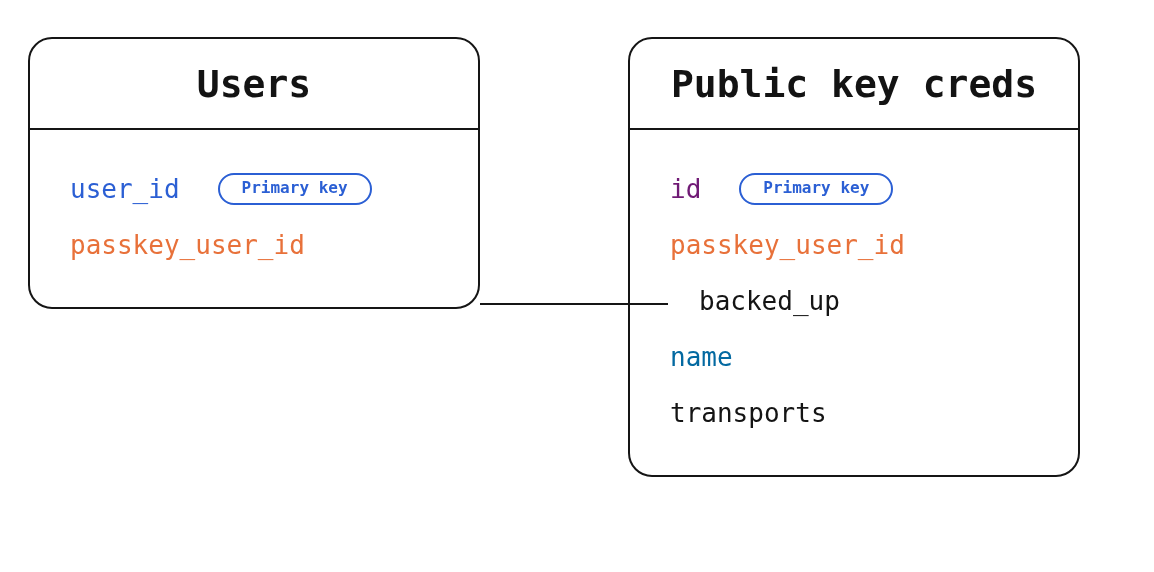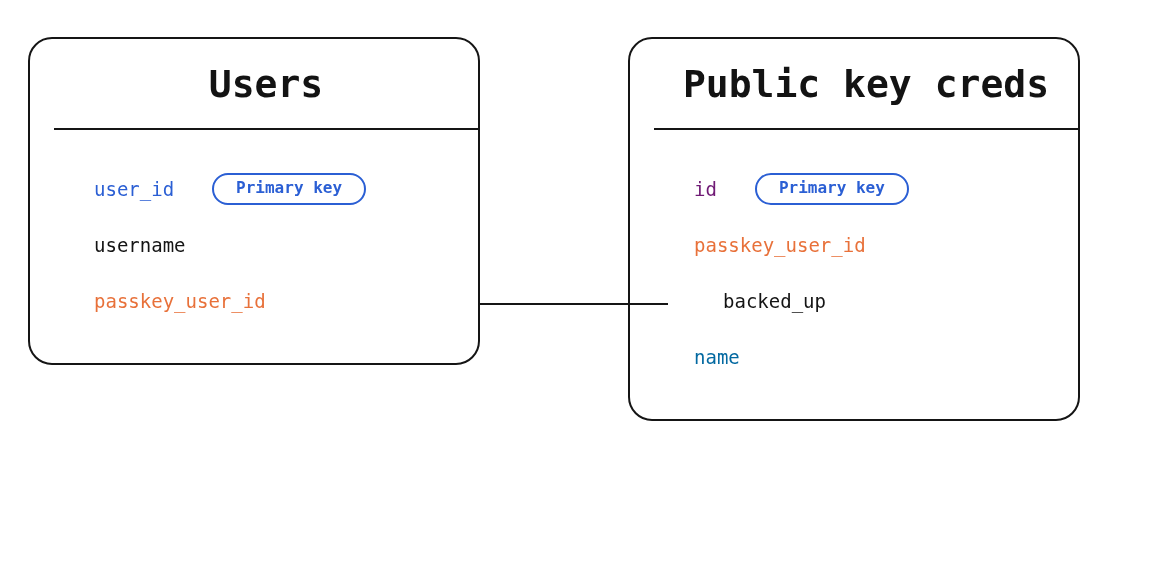--- a/index.html
+++ b/index.html
@@ -17,21 +17,20 @@
   .canvas {
     position: absolute;
     inset: 0;
   }
   .table-box {
     position: absolute;
     background: #ffffff;
     border: 2px solid #151515;
     border-radius: 24px;
     box-sizing: border-box;
-    padding-left: 24px;
   }
   .pos-0 { left: 28px;  top: 37px; width: 452px; }
   .pos-1 { left: 628px; top: 37px; width: 452px; }
   .table-header {
     height: 89px;
     border-bottom: 2px solid #151515;
     display: flex;
     align-items: center;
     justify-content: center;
   }
@@ -44,21 +43,21 @@
   .table-fields {
     padding: 31px 30px 34px 40px;
   }
   .field-row {
     height: 56px;
     display: flex;
     align-items: center;
     gap: 38px;
   }
   .field-name {
-    font-size: 19px;
+    font-size: 26px;
     white-space: nowrap;
   }
   .pk-badge {
     font-size: 16px;
     font-weight: bold;
     line-height: 1.15;
     border: 2px solid;
     border-radius: 999px;
     padding: 4px 22px 6px 22px;
     white-space: nowrap;
@@ -80,23 +79,20 @@
       <div class="table-box pos-0">
         <div class="table-header">
           <span class="table-title">Users</span>
         </div>
         <div class="table-fields">
           <div class="field-row">
             <span class="field-name" style="color: rgb(43, 95, 212);">user_id</span>
             <span class="pk-badge" style="color: rgb(43, 95, 212); border-color: rgb(43, 95, 212);">Primary key</span>
           </div>
           <div class="field-row">
-            <span class="field-name" style="color: rgb(20, 20, 20);">username</span>
-          </div>
-          <div class="field-row">
             <span class="field-name" style="color: rgb(232, 113, 58);">passkey_user_id</span>
           </div>
         </div>
       </div>
       <div class="table-box pos-1">
         <div class="table-header">
           <span class="table-title">Public key creds</span>
         </div>
         <div class="table-fields">
           <div class="field-row">
@@ -105,17 +101,20 @@
           </div>
           <div class="field-row">
             <span class="field-name" style="color: rgb(232, 113, 58);">passkey_user_id</span>
           </div>
           <div class="field-row">
             <span class="field-name" style="color: rgb(20, 20, 20); margin-left: 29px;">backed_up</span>
           </div>
           <div class="field-row">
             <span class="field-name" style="color: #0369a1;">name</span>
           </div>
+          <div class="field-row">
+            <span class="field-name" style="color: rgb(20, 20, 20);">transports</span>
+          </div>
         </div>
       </div>
     </div>
   <div class="connector" style="background: rgb(21, 21, 21);"></div>
 </div>
 
 </body></html>

